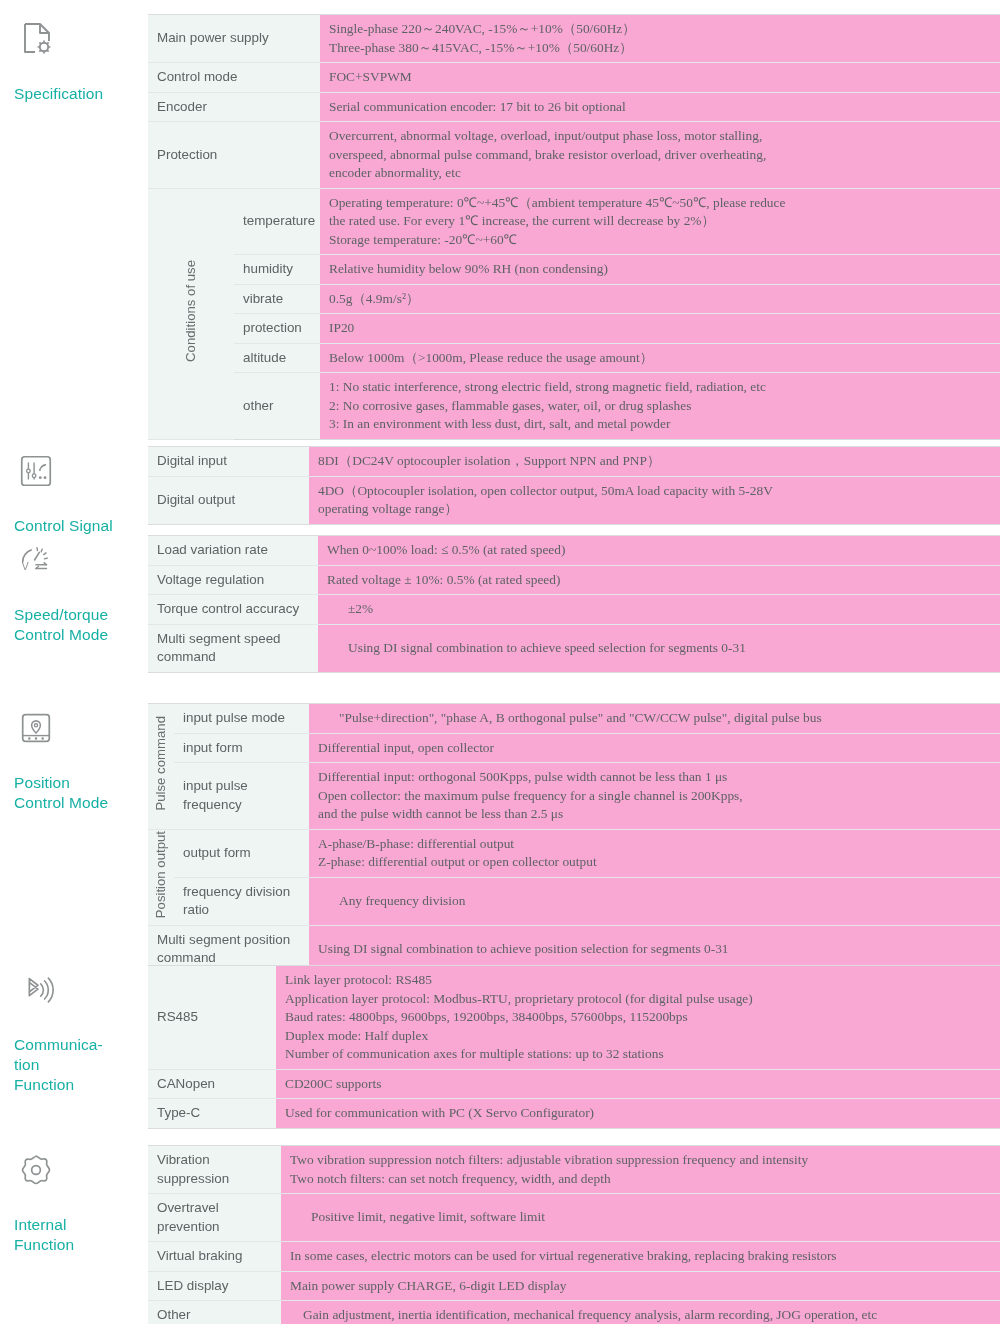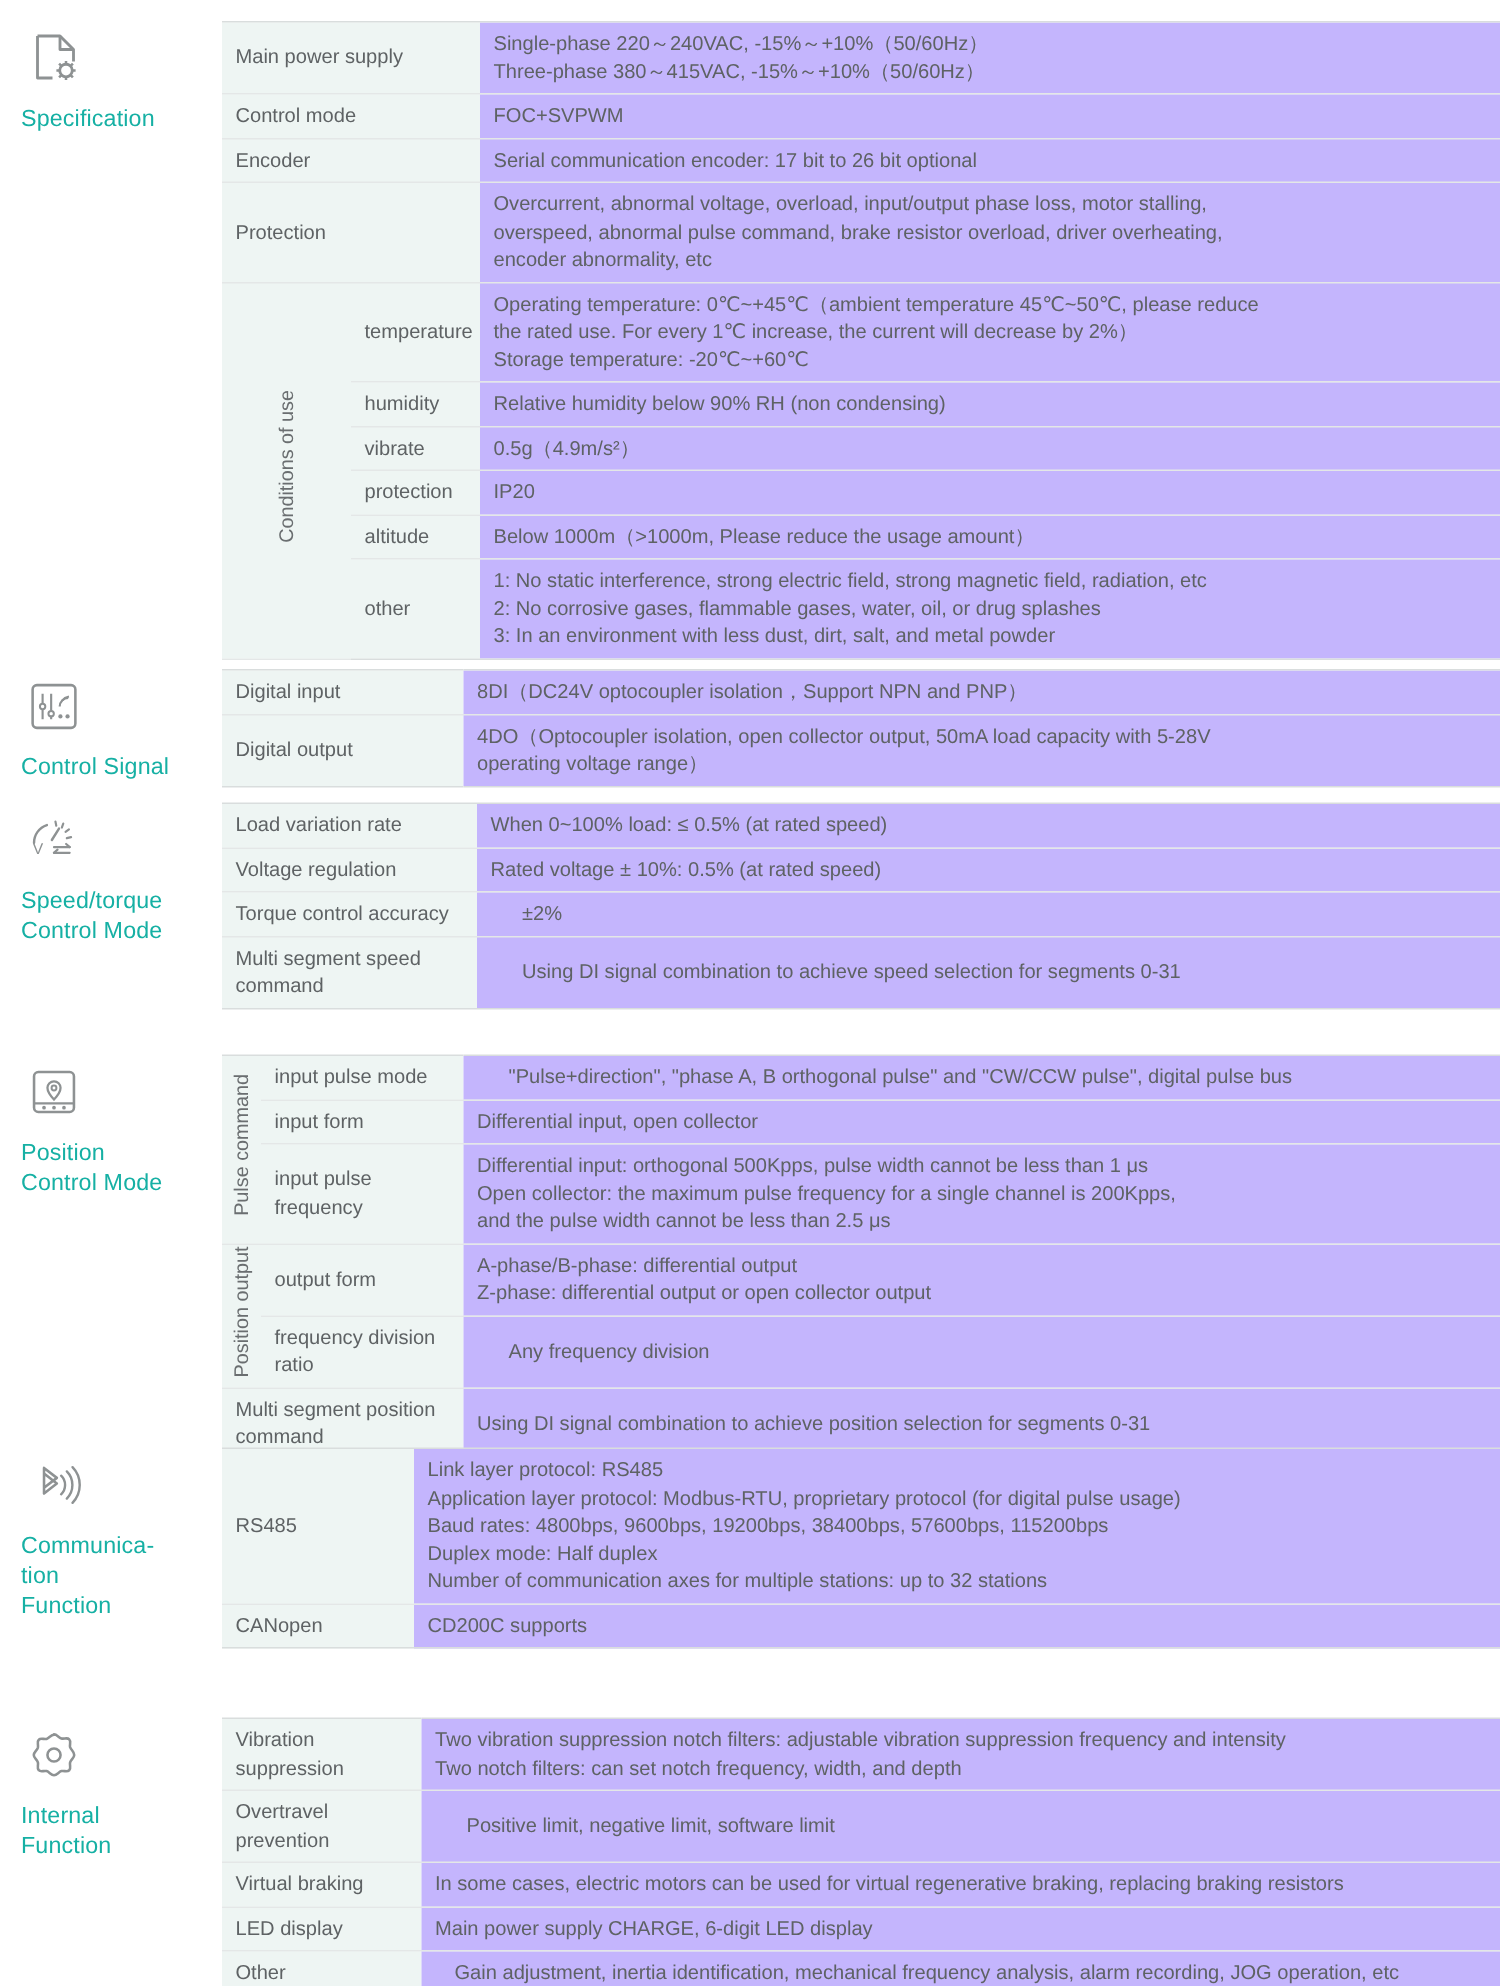--- a/index.html
+++ b/index.html
@@ -33,21 +33,21 @@
     padding-top: 6px;
   }
   .rail-icon {
     width: 40px; height: 40px;
     margin-left: 3px;
     color: #8e9293;
     display: block;
   }
   .rail-icon svg { display: block; }
   .rail-label {
-    margin-top: 10px;
+    margin-top: 24px;
     color: #16b0a4;
     font-size: 15.5px;
     line-height: 20px;
     letter-spacing: .1px;
     white-space: pre-line;
   }
 
   
   .tbl {
     flex: 1 1 auto;
@@ -84,21 +84,21 @@
   }
   .rotwrap {
     writing-mode: vertical-rl;
     transform: rotate(180deg);
     white-space: nowrap;
     font-size: 13.2px;
     line-height: 1;
     color: #6a6e70;
     margin: 0 auto;
   }
-  td.v { background: #c4b5fd; }
+  td.v { background: #f9a8d4; font-family: Liberation Serif, serif; }
   .ml { white-space: pre-line; }
 </style>
 </head>
 <body>
 
 <div class="sheet">
 
   <div class="section" style="top:14px;">
     <div class="rail">
       <span class="rail-icon">
@@ -337,20 +337,24 @@
         <td class="v ml">Link layer protocol: RS485
 Application layer protocol: Modbus-RTU, proprietary protocol (for digital pulse usage)
 Baud rates: 4800bps, 9600bps, 19200bps, 38400bps, 57600bps, 115200bps
 Duplex mode: Half duplex
 Number of communication axes for multiple stations: up to 32 stations</td>
       </tr>
       <tr>
         <td class="k">CANopen</td>
         <td class="v ml">CD200C supports</td>
       </tr>
+      <tr>
+        <td class="k">Type-C</td>
+        <td class="v ml">Used for communication with PC (X Servo Configurator)</td>
+      </tr>
     </tbody>
       </table>
   </div>
 
   <div class="section" style="top:1145px;">
     <div class="rail">
       <span class="rail-icon">
         <svg viewBox="0 0 40 40" width="38" height="38" fill="none" stroke="currentColor" stroke-width="1.8">
           <path d="M20 5.5
                    c2.1 0 3.2 2.3 5.2 2.9 c2 .5 4.1 -.9 5.5 .6 c1.5 1.5 .1 3.5 .6 5.5

